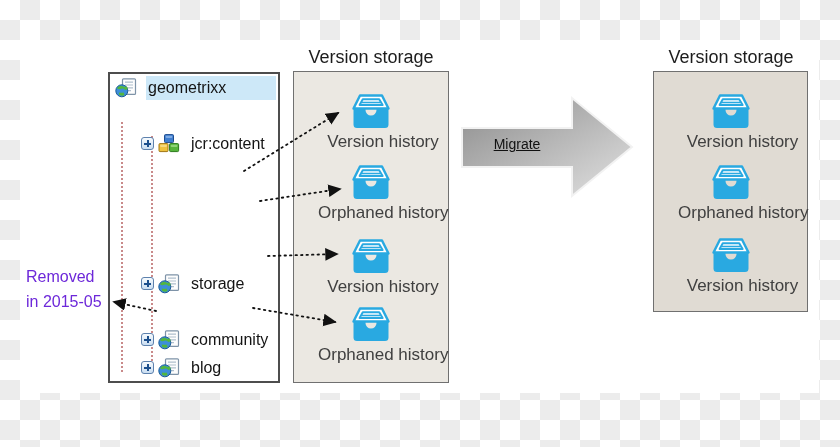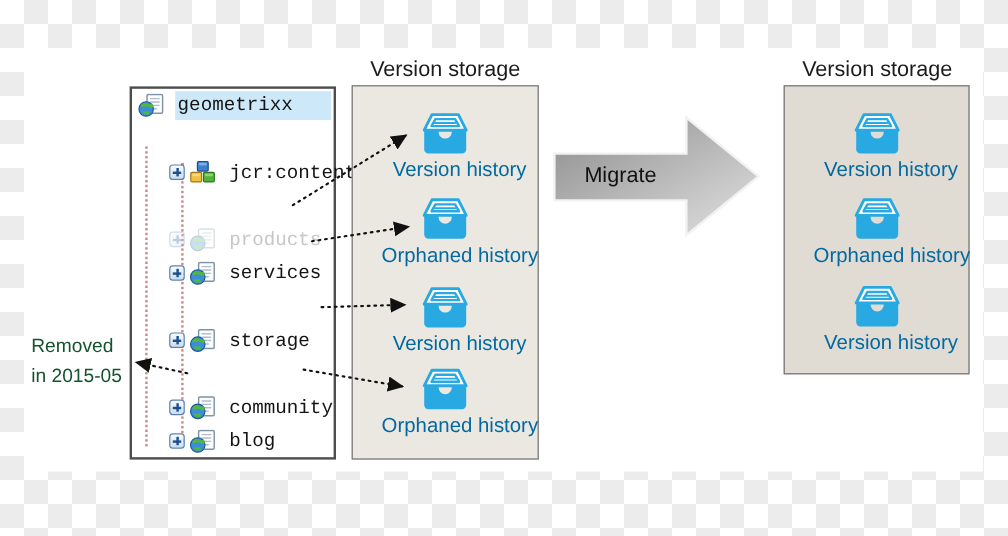--- a/index.html
+++ b/index.html
@@ -10,49 +10,49 @@
     background-size:40px 40px;background-position:20px 0;
   }
   .canvas{position:absolute;left:20px;top:40px;width:799px;height:353px;background:#ffffff;}
 
   
   .tree-box{position:absolute;left:108px;top:72px;width:172px;height:311px;
     background:#ffffff;border:2px solid #4d4d4d;box-sizing:border-box;}
   .vline{position:absolute;width:0;border-left:2px dotted #c98a8a;}
   .vline.l1{left:11px;top:48px;height:250px;}
   .vline.l2{left:41px;top:62px;height:232px;}
-  .row{position:absolute;left:0;width:140px;height:28px;font-family:Liberation Mono, monospace;}
+  .row{position:absolute;left:0;width:140px;height:28px;}
   .sel-band{position:absolute;left:36px;top:2px;width:130px;height:24px;background:#cde8f8;}
   .exp{position:absolute;top:7px;width:13px;height:13px;box-sizing:border-box;
     border:1px solid #5d81ad;border-radius:3px;
     background:linear-gradient(180deg,#f7fbfe,#c9ddf1);}
   .exp::before{content:"";position:absolute;left:2px;right:2px;top:50%;margin-top:-1px;height:2px;background:#1c4f8d;}
   .exp.plus::after{content:"";position:absolute;top:2px;bottom:2px;left:50%;margin-left:-1px;width:2px;background:#1c4f8d;}
   .nicon{position:absolute;top:4px;width:22px;height:20px;}
   .nlabel{position:absolute;top:4px;font-size:16px;line-height:20px;color:#141414;white-space:nowrap;}
   .row.removed .exp,.row.removed .nicon{opacity:.28;}
   .row.removed .nlabel{color:#c7c7c7;}
 
   
-  .note{position:absolute;left:26px;top:276px;width:84px;font-size:16px;line-height:25px;color:#14532d;}
+  .note{position:absolute;left:26px;top:264px;width:84px;font-size:16px;line-height:25px;color:#6d28d9;}
 
   
   .storage-title{position:absolute;top:47px;height:22px;font-size:18px;color:#1c1c1c;text-align:center;}
   .src-title{left:291px;width:160px;}
   .tgt-title{left:651px;width:160px;}
   .storage-box{position:absolute;box-sizing:border-box;border:1.5px solid #707070;}
   .src-box{left:293px;top:71px;width:156px;height:312px;background:#ebe8e2;}
   .tgt-box{left:653px;top:71px;width:155px;height:241px;background:#e0dbd3;}
   .storage-item{position:absolute;left:0;width:100%;text-align:center;}
   .storage-item .inbox{display:block;width:46px;height:38px;margin:0 auto 1px auto;}
-  .storage-label{font-size:17px;color:#0369a1;white-space:nowrap;padding-left:24px;}
+  .storage-label{font-size:17px;color:#404040;white-space:nowrap;padding-left:24px;}
 
   
   .migrate-label{position:absolute;left:462px;top:136px;width:110px;text-align:center;
-    font-size:18px;color:#111;}
+    font-size:14px;color:#111;text-decoration:underline;}
 
   
   .overlay{position:absolute;left:0;top:0;width:840px;height:447px;pointer-events:none;}
 </style>
 </head>
 <body>
 
 <div class="canvas"></div>
 
 <div class="tree-box">
@@ -83,47 +83,21 @@
         <rect x="1" y="9.6" width="9" height="8" rx="1" fill="#eec23f" stroke="#a07714"></rect>
         <rect x="2.1" y="10.7" width="6.8" height="2.2" rx="1" fill="#f6d97e" stroke="none"></rect>
         <rect x="11.6" y="9.6" width="9" height="8" rx="1" fill="#56b43b" stroke="#2c7a1b"></rect>
         <rect x="12.7" y="10.7" width="6.8" height="2.2" rx="1" fill="#90d377" stroke="none"></rect>
       </svg>
     </span>
     <span class="nlabel" style="left:81px">jcr:content</span>
   </div>
 
 
-  <div class="row removed" style="top:112px">
-    <span class="exp plus" style="left:31px"></span>
-    <span class="nicon" style="left:48px">
-      <svg width="22" height="20" viewBox="0 0 22 20">
-        <rect x="7.5" y="0.8" width="13" height="15.6" rx="1" fill="#fdfdfd" stroke="#7e93a8" stroke-width="1.2"></rect>
-        <path d="M10 4.2h8M10 7h8M10 9.8h8M10 12.6h6" stroke="#afbfcd" stroke-width="1.2" fill="none"></path>
-        <circle cx="6.8" cy="12.8" r="6" fill="#3c8ed9" stroke="#195a96" stroke-width="1"></circle>
-        <path fill="#52b63f" d="M2.4 9.6q2.6-2.9 5.6-1.3q2 1.1 3.8 0q.8 1.5.9 3l-2.2.6q-2.5-2-5-1q-1.8.7-3.3-.3z"></path>
-        <path fill="#52b63f" d="M3.9 16.4q2.9 2.1 5.7.6l-1-2.6q-2.4.9-4.6 0z"></path>
-      </svg>
-    </span>
-    <span class="nlabel" style="left:81px">products</span>
-  </div>
-
-  <div class="row" style="top:140px">
-    <span class="exp plus" style="left:31px"></span>
-    <span class="nicon" style="left:48px">
-      <svg width="22" height="20" viewBox="0 0 22 20">
-        <rect x="7.5" y="0.8" width="13" height="15.6" rx="1" fill="#fdfdfd" stroke="#7e93a8" stroke-width="1.2"></rect>
-        <path d="M10 4.2h8M10 7h8M10 9.8h8M10 12.6h6" stroke="#afbfcd" stroke-width="1.2" fill="none"></path>
-        <circle cx="6.8" cy="12.8" r="6" fill="#3c8ed9" stroke="#195a96" stroke-width="1"></circle>
-        <path fill="#52b63f" d="M2.4 9.6q2.6-2.9 5.6-1.3q2 1.1 3.8 0q.8 1.5.9 3l-2.2.6q-2.5-2-5-1q-1.8.7-3.3-.3z"></path>
-        <path fill="#52b63f" d="M3.9 16.4q2.9 2.1 5.7.6l-1-2.6q-2.4.9-4.6 0z"></path>
-      </svg>
-    </span>
-    <span class="nlabel" style="left:81px">services</span>
-  </div>
+
 
 
   <div class="row" style="top:196px">
     <span class="exp plus" style="left:31px"></span>
     <span class="nicon" style="left:48px">
       <svg width="22" height="20" viewBox="0 0 22 20">
         <rect x="7.5" y="0.8" width="13" height="15.6" rx="1" fill="#fdfdfd" stroke="#7e93a8" stroke-width="1.2"></rect>
         <path d="M10 4.2h8M10 7h8M10 9.8h8M10 12.6h6" stroke="#afbfcd" stroke-width="1.2" fill="none"></path>
         <circle cx="6.8" cy="12.8" r="6" fill="#3c8ed9" stroke="#195a96" stroke-width="1"></circle>
         <path fill="#52b63f" d="M2.4 9.6q2.6-2.9 5.6-1.3q2 1.1 3.8 0q.8 1.5.9 3l-2.2.6q-2.5-2-5-1q-1.8.7-3.3-.3z"></path>

